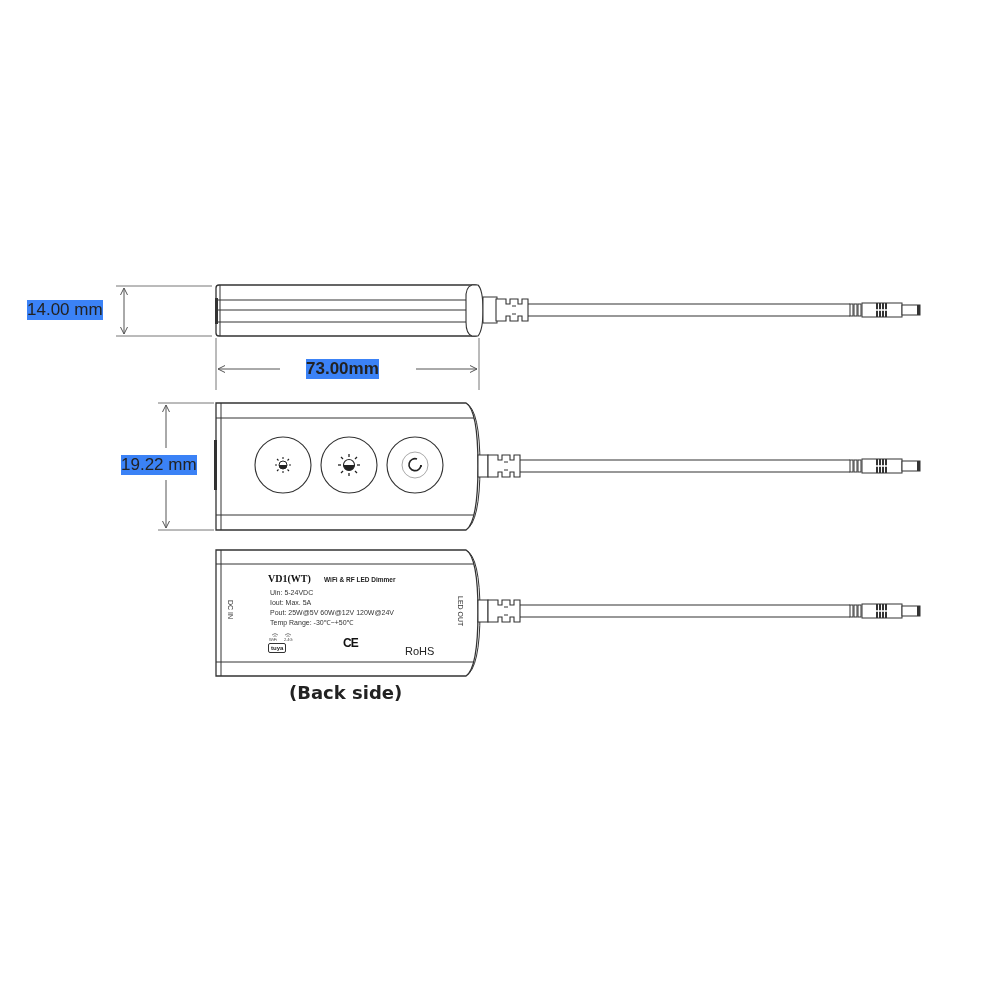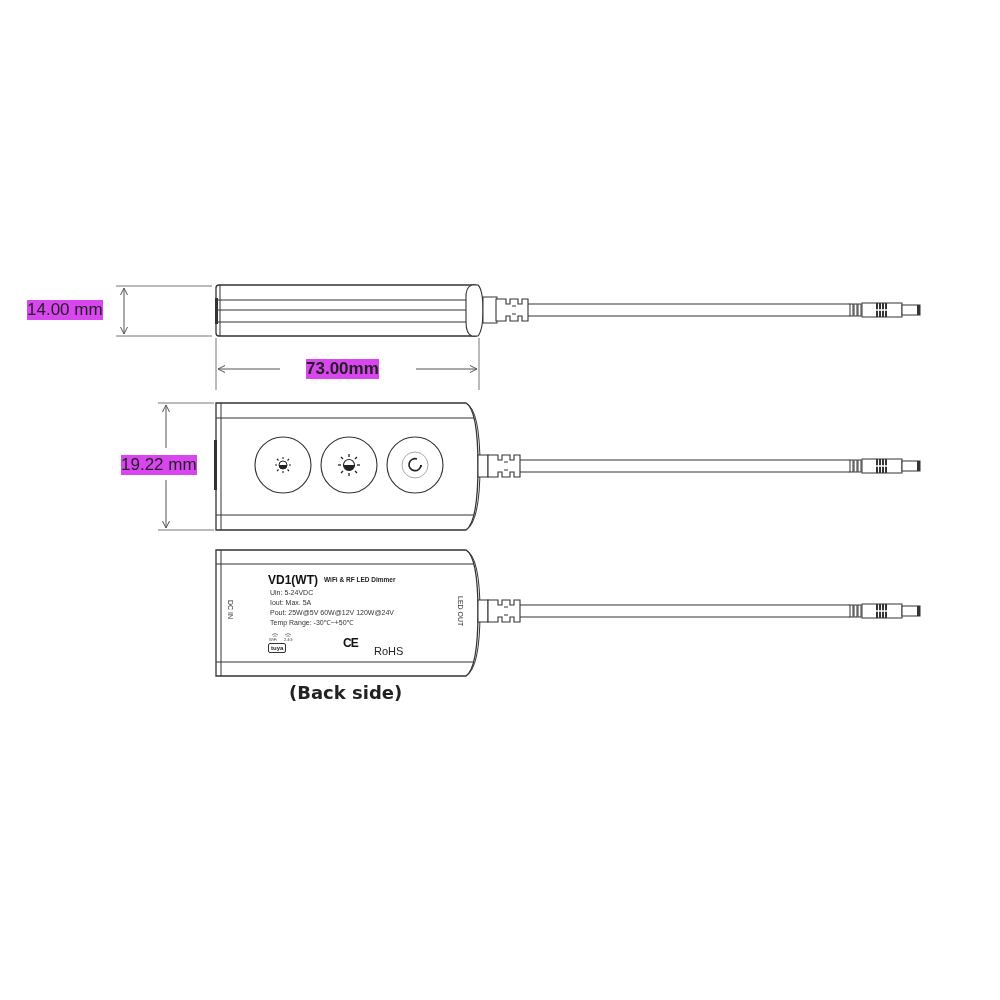--- a/index.html
+++ b/index.html
@@ -1,30 +1,30 @@
 <!DOCTYPE html>
 <html><head>
   <meta charset="utf-8">
   <style>
     html, body { margin: 0; padding: 0; background: #ffffff; }
     body { width: 1000px; height: 1000px; position: relative; overflow: hidden;
            font-family: "Liberation Sans", sans-serif; color: #222; }
     svg.drawing { position: absolute; left: 0; top: 0; }
     .dim-label { position: absolute; font-size: 17px; color: #222; white-space: nowrap;
-                 font-family: "Liberation Sans", sans-serif; background: #d946ef; }
+                 font-family: "Liberation Sans", sans-serif; background: #3b82f6; }
     .back-label { position: absolute; font-size: 18px; color: #222; white-space: nowrap;
                   font-family: "DejaVu Sans", sans-serif; }
     .lbl { position: absolute; white-space: nowrap; color: #333;
            font-family: "Liberation Sans", sans-serif; }
-    .model { font-size: 12px; font-weight: bold; color: #111; }
+    .model { font-size: 10px; font-weight: bold; color: #111; font-family: Liberation Serif, serif; }
     .sub { font-size: 6.5px; font-weight: bold; color: #222; }
     .spec { font-size: 7px; color: #333; line-height: 10px; }
     .vert { font-size: 7px; color: #333; transform-origin: left top; }
     .ce { font-size: 12px; font-weight: bold; color: #111; letter-spacing: -1px; }
-    .rohs { font-size: 11px; color: #222; }
+    .rohs { font-size: 11px; color: #222; margin-left: 31px; }
     .tuya { font-size: 6px; font-weight: bold; border: 1px solid #333; border-radius: 2px;
             padding: 0 2px; line-height: 8px; color: #222; }
     .wifi { font-size: 4px; color: #444; }
   </style>
 </head>
 <body>
 
 <svg class="drawing" width="1000" height="1000" viewBox="0 0 1000 1000">
   <defs>
     <marker id="arr" markerWidth="8" markerHeight="8" refX="7" refY="4" orient="auto-start-reverse">

